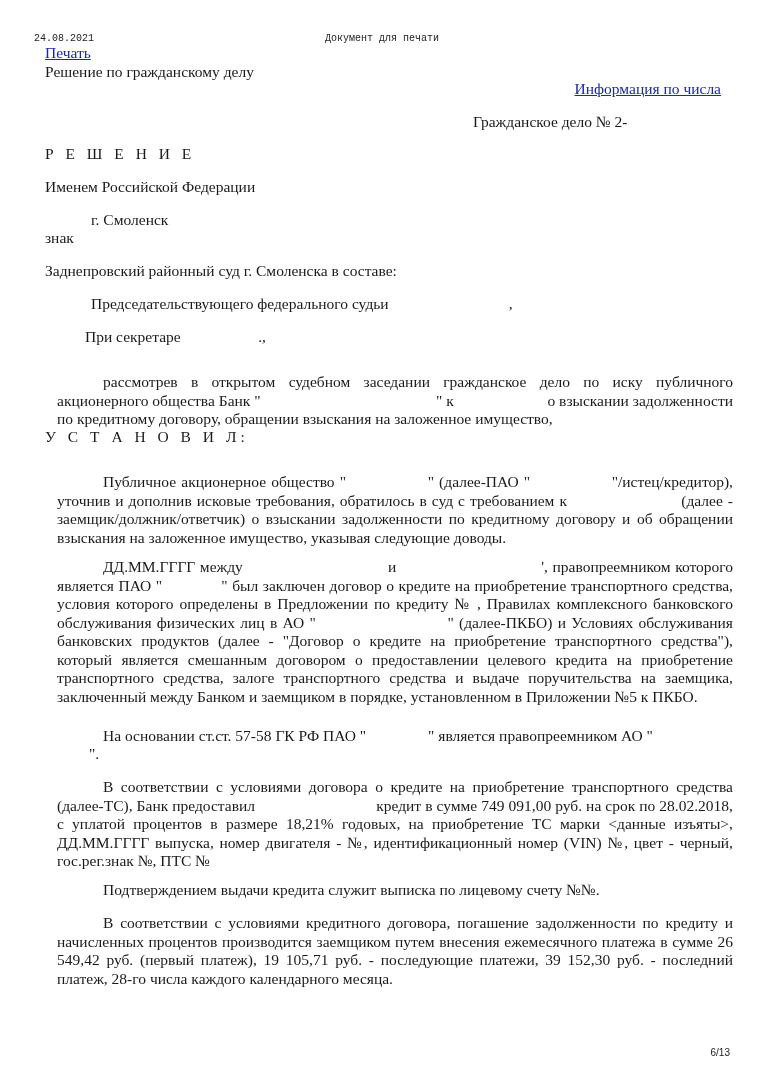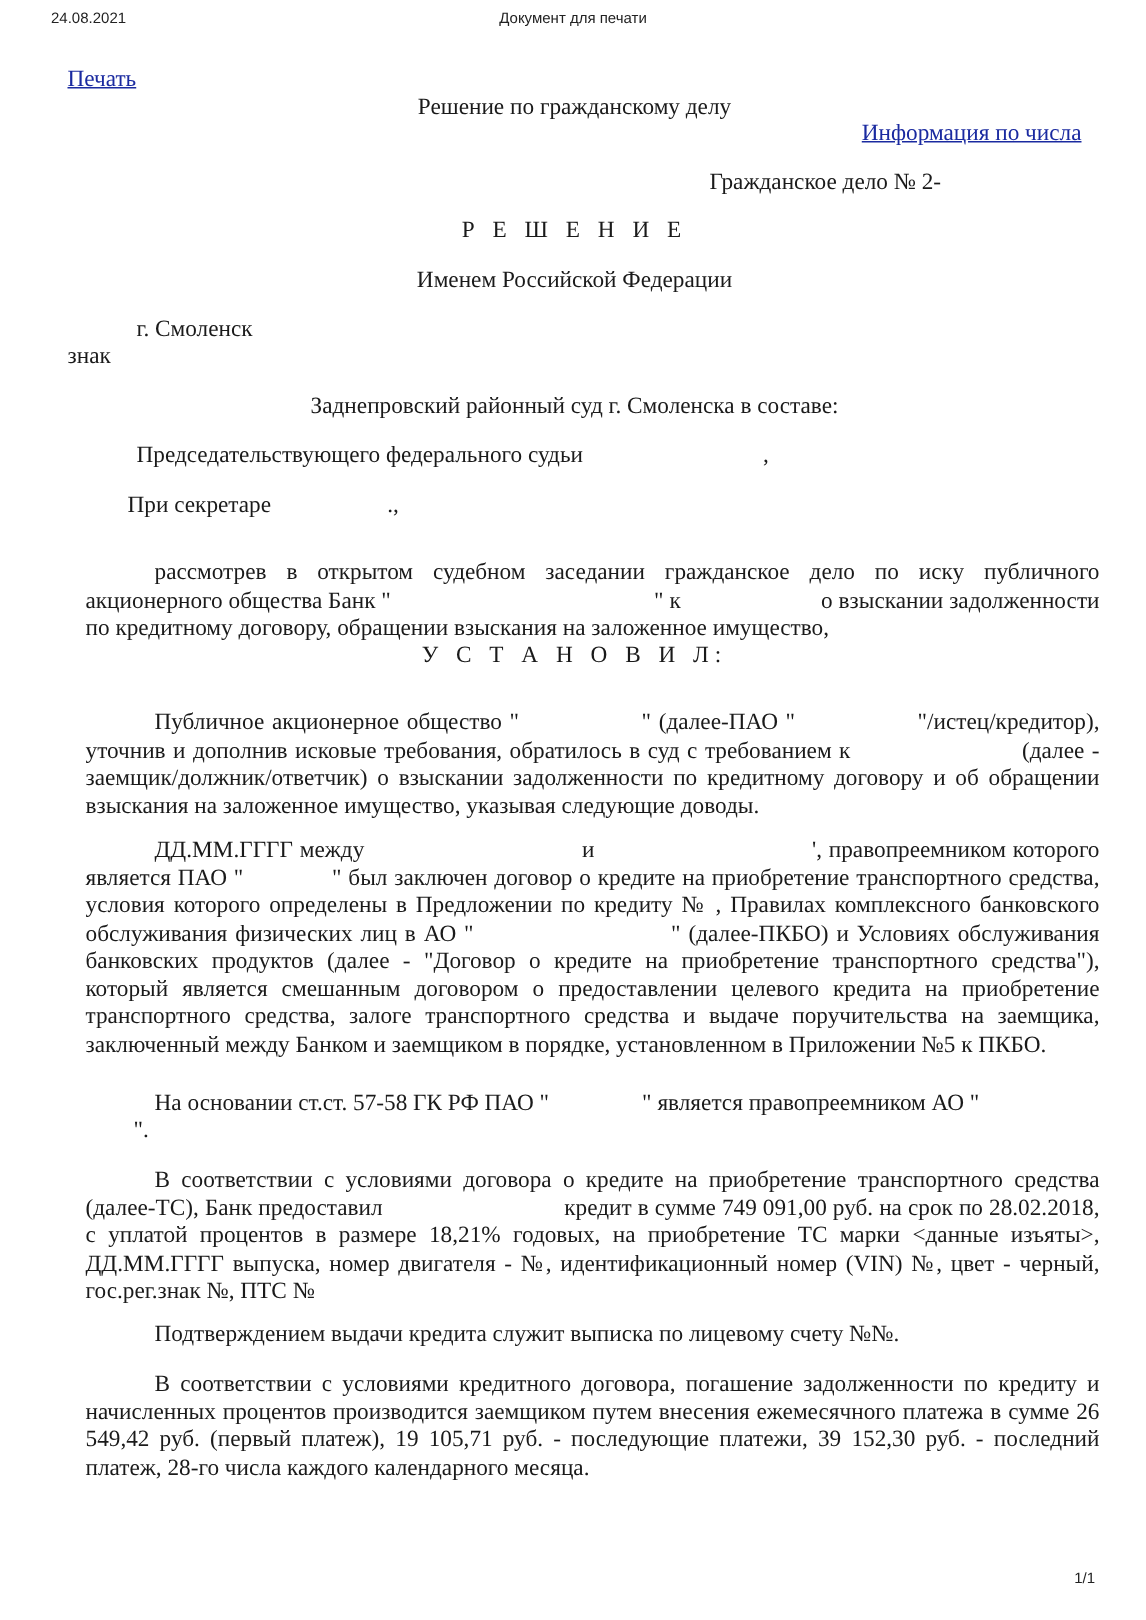--- a/index.html
+++ b/index.html
@@ -1,26 +1,26 @@
 <!DOCTYPE html>
 <html><head>
 <meta charset="utf-8">
 <style>
   html, body { margin: 0; padding: 0; background: #ffffff; }
   body { width: 764px; height: 1080px; position: relative; overflow: hidden; color: #1a1a1a; }
-  .hdr { position: absolute; top: 7px; font-family: Liberation Sans, sans-serif; font-size: 10px; color: #222; }
+  .hdr { position: absolute; top: 33px; font-family: Liberation Mono, monospace; font-size: 10px; color: #222; }
   .hdr-date { left: 34px; }
   .hdr-title { left: 0; width: 764px; text-align: center; }
   .pageno { position: absolute; right: 34px; top: 1047px; font-family: "Liberation Sans", sans-serif; font-size: 10px; color: #222; }
   .doc { position: absolute; left: 45px; top: 0; width: 676px; font-family: "Liberation Serif", serif; font-size: 15.5px; line-height: 18.5px; }
   a.lnk { color: #1a2aa0; text-decoration: underline; }
   .abs { position: absolute; }
   p { margin: 12px; }
   .j { text-align: justify; text-indent: 46px; }
-  .c { text-align: center; }
+  .c { }
   .sp { letter-spacing: 4px; }
 </style>
 </head>
 <body>
 
 <div class="hdr hdr-date">24.08.2021</div>
 <div class="hdr hdr-title">Документ для печати</div>
 
 <div class="doc">
   <a class="lnk abs" style="left:0; top:44px;text-align:center;" href="#">Печать</a>
@@ -41,13 +41,13 @@
 
   <p class="abs j" style="left:0; width:676px; top:461px; white-space:pre-wrap;">Публичное акционерное общество "                " (далее-ПАО "                "/истец/кредитор), уточнив и дополнив исковые требования, обратилось в суд с требованием к                       (далее - заемщик/должник/ответчик) о взыскании задолженности по кредитному договору и об обращении взыскания на заложенное имущество, указывая следующие доводы.</p>
   <p class="abs j" style="left:0; width:676px; top:546px; white-space:pre-wrap;">ДД.ММ.ГГГГ между                                и                                ', правопреемником которого является ПАО "             " был заключен договор о кредите на приобретение транспортного средства, условия которого определены в Предложении по кредиту № , Правилах комплексного банковского обслуживания физических лиц в АО "                         " (далее-ПКБО) и Условиях обслуживания банковских продуктов (далее - "Договор о кредите на приобретение транспортного средства"), который является смешанным договором о предоставлении целевого кредита на приобретение транспортного средства, залоге транспортного средства и выдаче поручительства на заемщика, заключенный между Банком и заемщиком в порядке, установленном в Приложении №5 к ПКБО.</p>
   <p class="abs" style="left:46px; top:715px; white-space:pre;">На основании ст.ст. 57-58 ГК РФ ПАО "                " является правопреемником АО "</p>
   <p class="abs" style="left:32px; top:733px;">".</p>
   <p class="abs j" style="left:0; width:676px; top:766px; white-space:pre-wrap;">В соответствии с условиями договора о кредите на приобретение транспортного средства (далее-ТС), Банк предоставил                              кредит в сумме 749 091,00 руб. на срок по 28.02.2018, с уплатой процентов в размере 18,21% годовых, на приобретение ТС марки &lt;данные изъяты&gt;, ДД.ММ.ГГГГ выпуска, номер двигателя - №, идентификационный номер (VIN) №, цвет - черный, гос.рег.знак №, ПТС №</p>
   <p class="abs" style="left:46px; top:869px;">Подтверждением выдачи кредита служит выписка по лицевому счету №№.</p>
   <p class="abs j" style="left:0; width:676px; top:902px; white-space:pre-wrap;">В соответствии с условиями кредитного договора, погашение задолженности по кредиту и начисленных процентов производится заемщиком путем внесения ежемесячного платежа в сумме 26 549,42 руб. (первый платеж), 19 105,71 руб. - последующие платежи, 39 152,30 руб. - последний платеж, 28-го числа каждого календарного месяца.</p>
 </div>
 
-<div class="pageno">1/1</div>
+<div class="pageno">6/13</div>
 
 </body></html>

